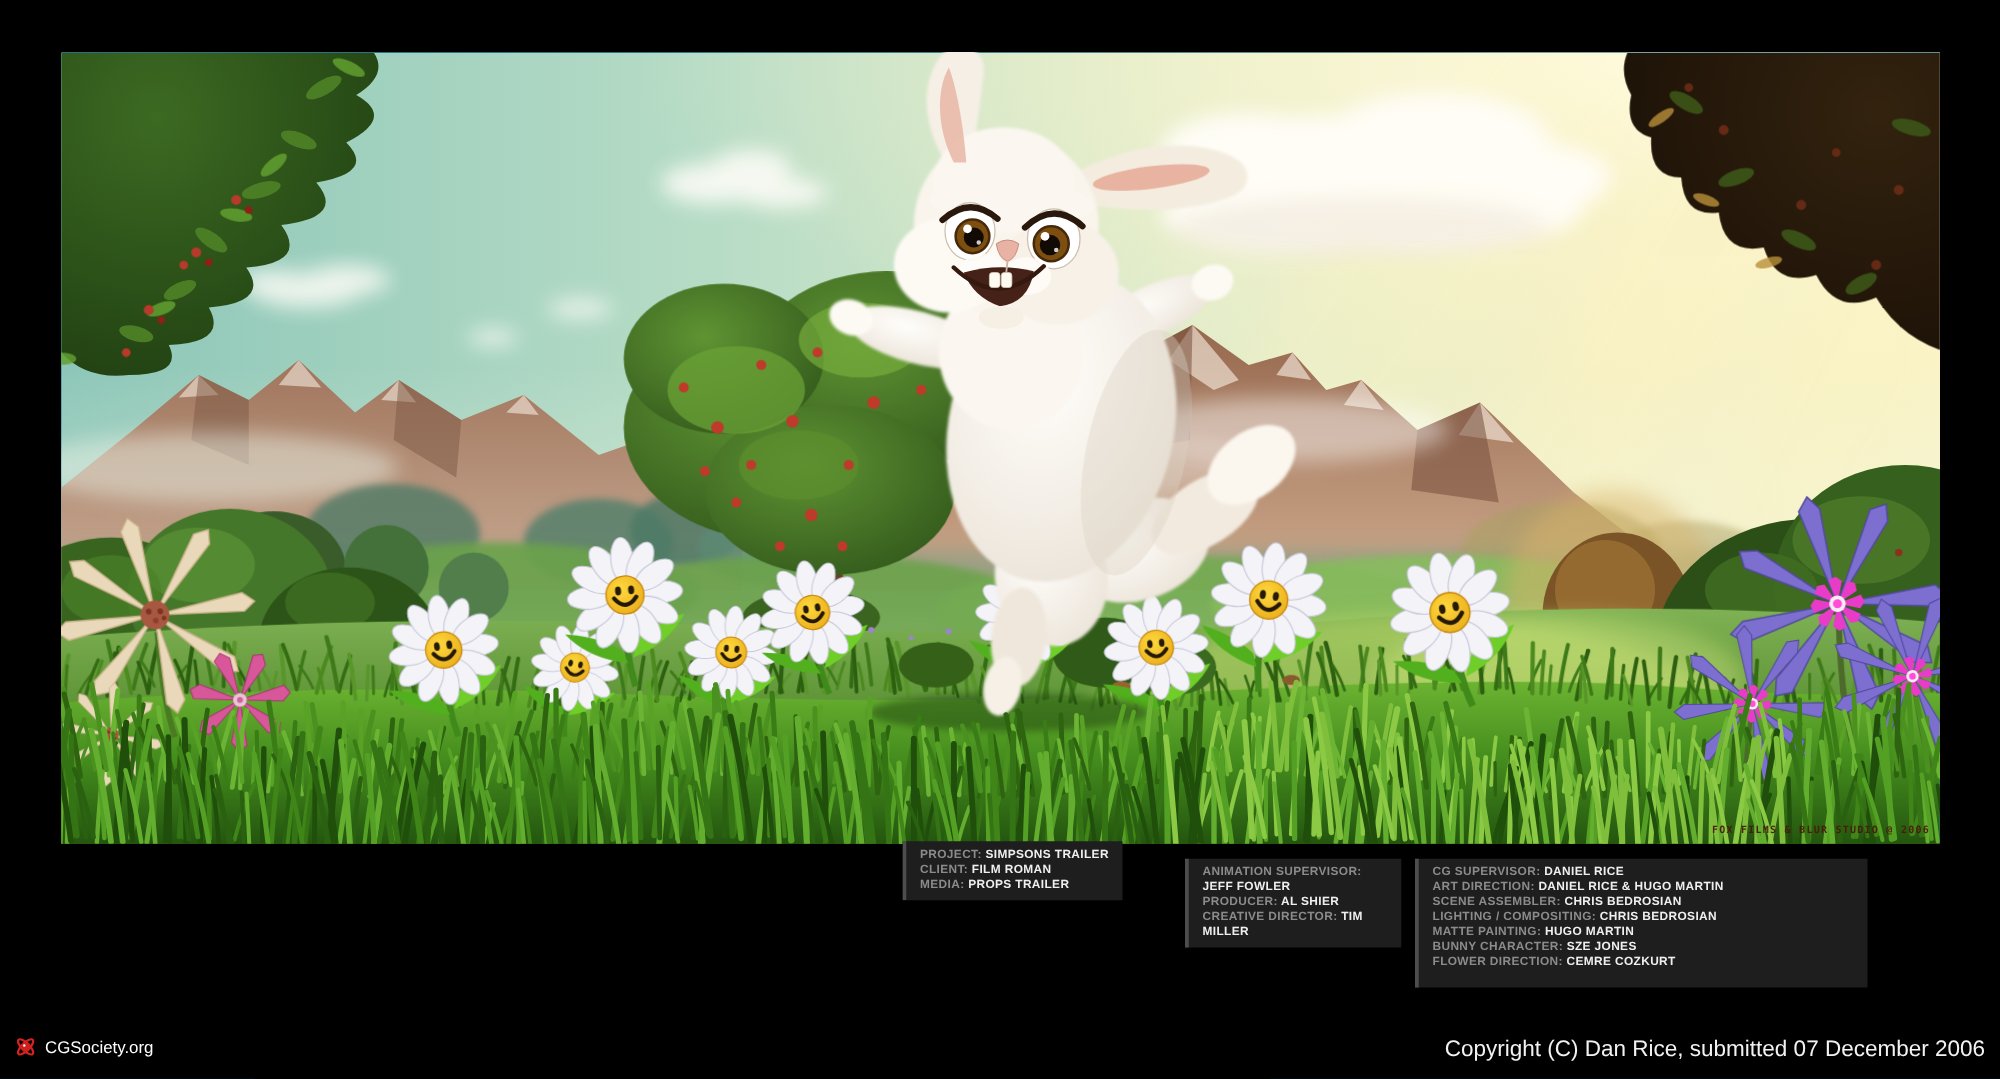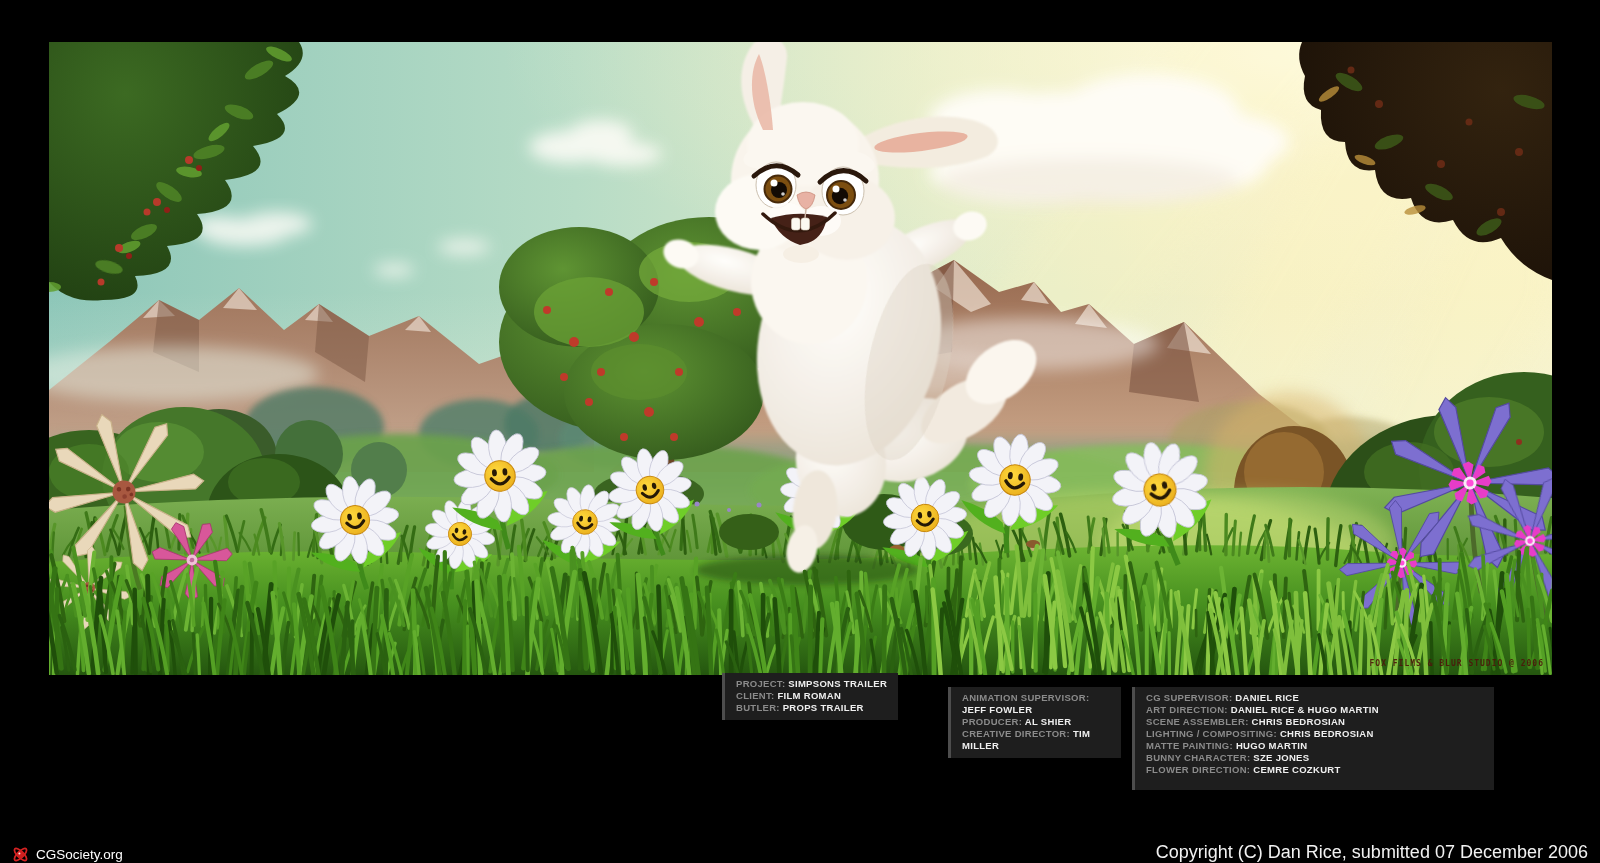--- a/index.html
+++ b/index.html
@@ -11,21 +11,21 @@
        font:bold 8px "DejaVu Sans Mono",monospace;color:#4d180c;letter-spacing:1px;opacity:.92;}
   .credit-block{position:absolute;background:#1e1e1e;border-left:3px solid #4d4d4d;
        padding:5px 8px 6px 11px;box-sizing:border-box;}
   #block-0{left:722px;top:673px;width:176px;min-height:44px;}
   #block-1{left:948px;top:687px;width:173px;min-height:44px;}
   #block-2{left:1132px;top:687px;width:362px;min-height:103px;}
   .credit-row{font-weight:bold;font-size:9.5px;line-height:12px;letter-spacing:.3px;color:#ededed;}
   .credit-label{color:#8b8b8b;}
   .credit-value{color:#efefef;}
   .footer{position:absolute;left:0;right:0;bottom:0;height:34px;display:flex;
-       align-items:flex-end;justify-content:space-between;padding:0 12px;box-sizing:border-box;}
+       align-items:flex-start;justify-content:space-between;padding:0 12px;box-sizing:border-box;}
   .site{display:flex;align-items:center;gap:7px;color:#ffffff;font-size:13.5px;}
   .logo{width:17px;height:17px;flex:0 0 auto;}
   .copyright{color:#f2f2f2;font-size:18px;}
 </style>
 </head>
 <body>
 
 <div class="artwork">
 <svg viewBox="0 0 1503 633" preserveAspectRatio="none">
   <defs>
@@ -1378,21 +1378,21 @@
       <ellipse cx="1366" cy="168" rx="11" ry="4" transform="rotate(-15 1366 168)"></ellipse>
     </g>
   </g>
 </svg>
 <span class="watermark">FOX FILMS &amp; BLUR STUDIO @ 2006</span>
 </div>
 
 <div class="credit-block" id="block-0">
     <div class="credit-row"><span class="credit-label">PROJECT: </span><span class="credit-value">SIMPSONS TRAILER</span></div>
     <div class="credit-row"><span class="credit-label">CLIENT: </span><span class="credit-value">FILM ROMAN</span></div>
-    <div class="credit-row"><span class="credit-label">BUTLER: </span><span class="credit-value">PROPS TRAILER</span></div>
+    <div class="credit-row"><span class="credit-label">MEDIA: </span><span class="credit-value">PROPS TRAILER</span></div>
   </div>
 <div class="credit-block" id="block-1">
     <div class="credit-row"><span class="credit-label">ANIMATION SUPERVISOR: </span><span class="credit-value">JEFF FOWLER</span></div>
     <div class="credit-row"><span class="credit-label">PRODUCER: </span><span class="credit-value">AL SHIER</span></div>
     <div class="credit-row"><span class="credit-label">CREATIVE DIRECTOR: </span><span class="credit-value">TIM MILLER</span></div>
   </div>
 <div class="credit-block" id="block-2">
     <div class="credit-row"><span class="credit-label">CG SUPERVISOR: </span><span class="credit-value">DANIEL RICE</span></div>
     <div class="credit-row"><span class="credit-label">ART DIRECTION: </span><span class="credit-value">DANIEL RICE &amp; HUGO MARTIN</span></div>
     <div class="credit-row"><span class="credit-label">SCENE ASSEMBLER: </span><span class="credit-value">CHRIS BEDROSIAN</span></div>

